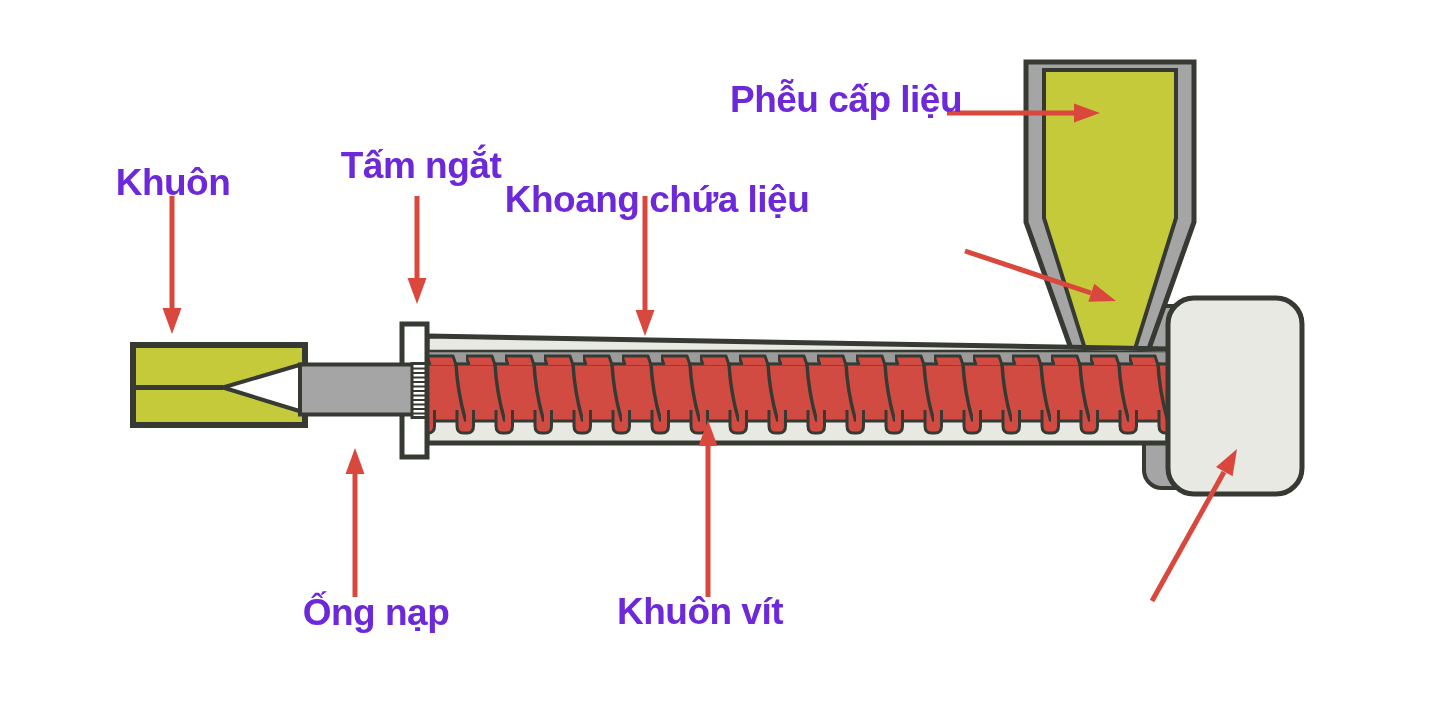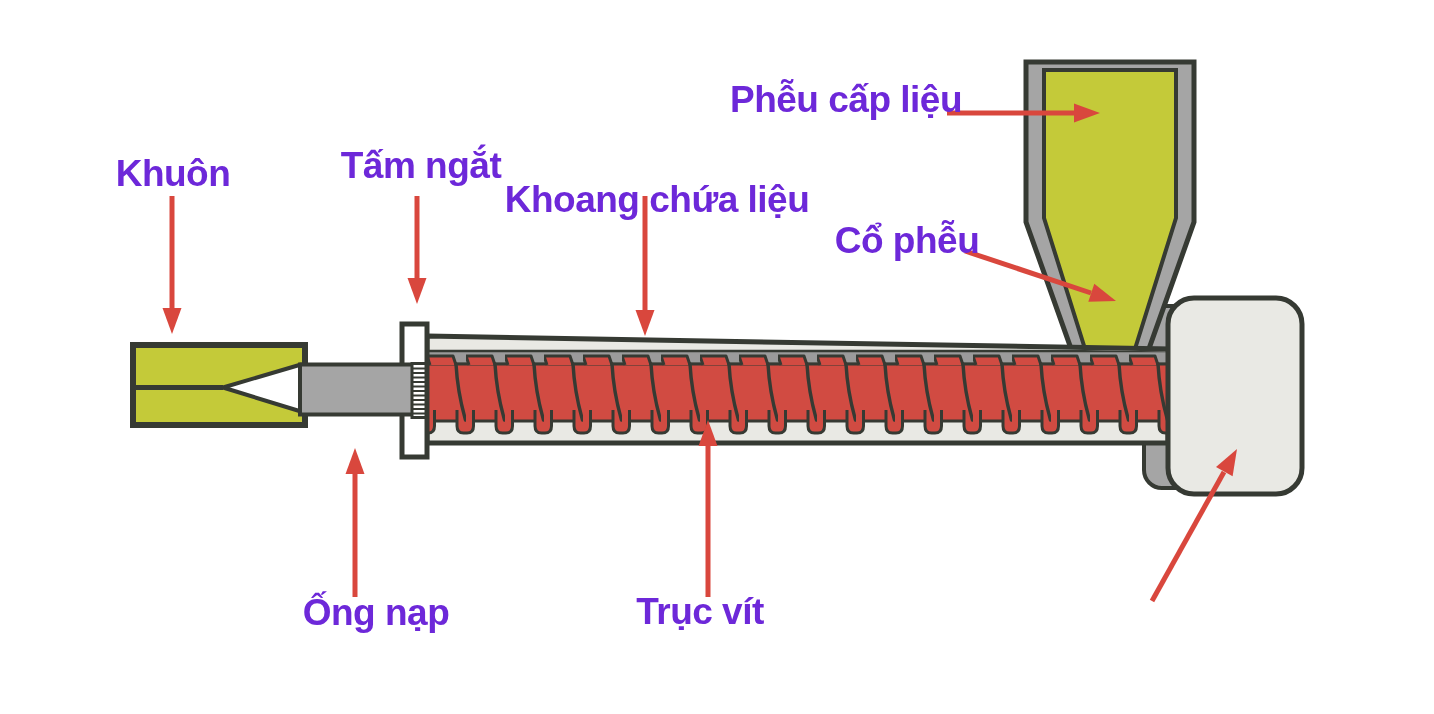--- a/index.html
+++ b/index.html
@@ -14,21 +14,21 @@
   .part-label{
     position:absolute;
     transform:translateX(-50%);
     white-space:nowrap;
     font-size:37px;
     font-weight:700;
     letter-spacing:-0.5px;
     line-height:1;
     color:#6d28d9;
   }
-  .lbl-khuon{left:173px;top:155px;}
+  .lbl-khuon{left:173px;top:164px;}
   .lbl-tam-ngat{left:421px;top:147px;text-align:right;}
   .lbl-khoang{left:657px;top:147px;margin-top:34px;}
   .lbl-pheu{left:846px;top:81px;}
   .lbl-co-pheu{left:907px;top:222px;}
   .lbl-ong-nap{left:376px;top:594px;}
   .lbl-truc-vit{left:700px;top:593px;}
 </style>
 </head>
 <body>
 
@@ -117,17 +117,16 @@
         <line x1="1152" y1="601" x2="1224" y2="472"></line>
         <polygon points="1237,449 1232.6,476.3 1216,467.1" stroke="none"></polygon>
       </g>
     </g>
   </svg>
 
   <div class="part-label lbl-khuon">Khuôn</div>
   <div class="part-label lbl-tam-ngat">Tấm ngắt</div>
   <div class="part-label lbl-khoang">Khoang chứa liệu</div>
   <div class="part-label lbl-pheu">Phễu cấp liệu</div>
-  <div class="part-label lbl-co-pheu">Cổ phễu</div>
   <div class="part-label lbl-ong-nap">Ống nạp</div>
-  <div class="part-label lbl-truc-vit">Trục vít</div>
+  <div class="part-label lbl-truc-vit">Khuôn vít</div>
 
 </div>
 
 </body></html>

